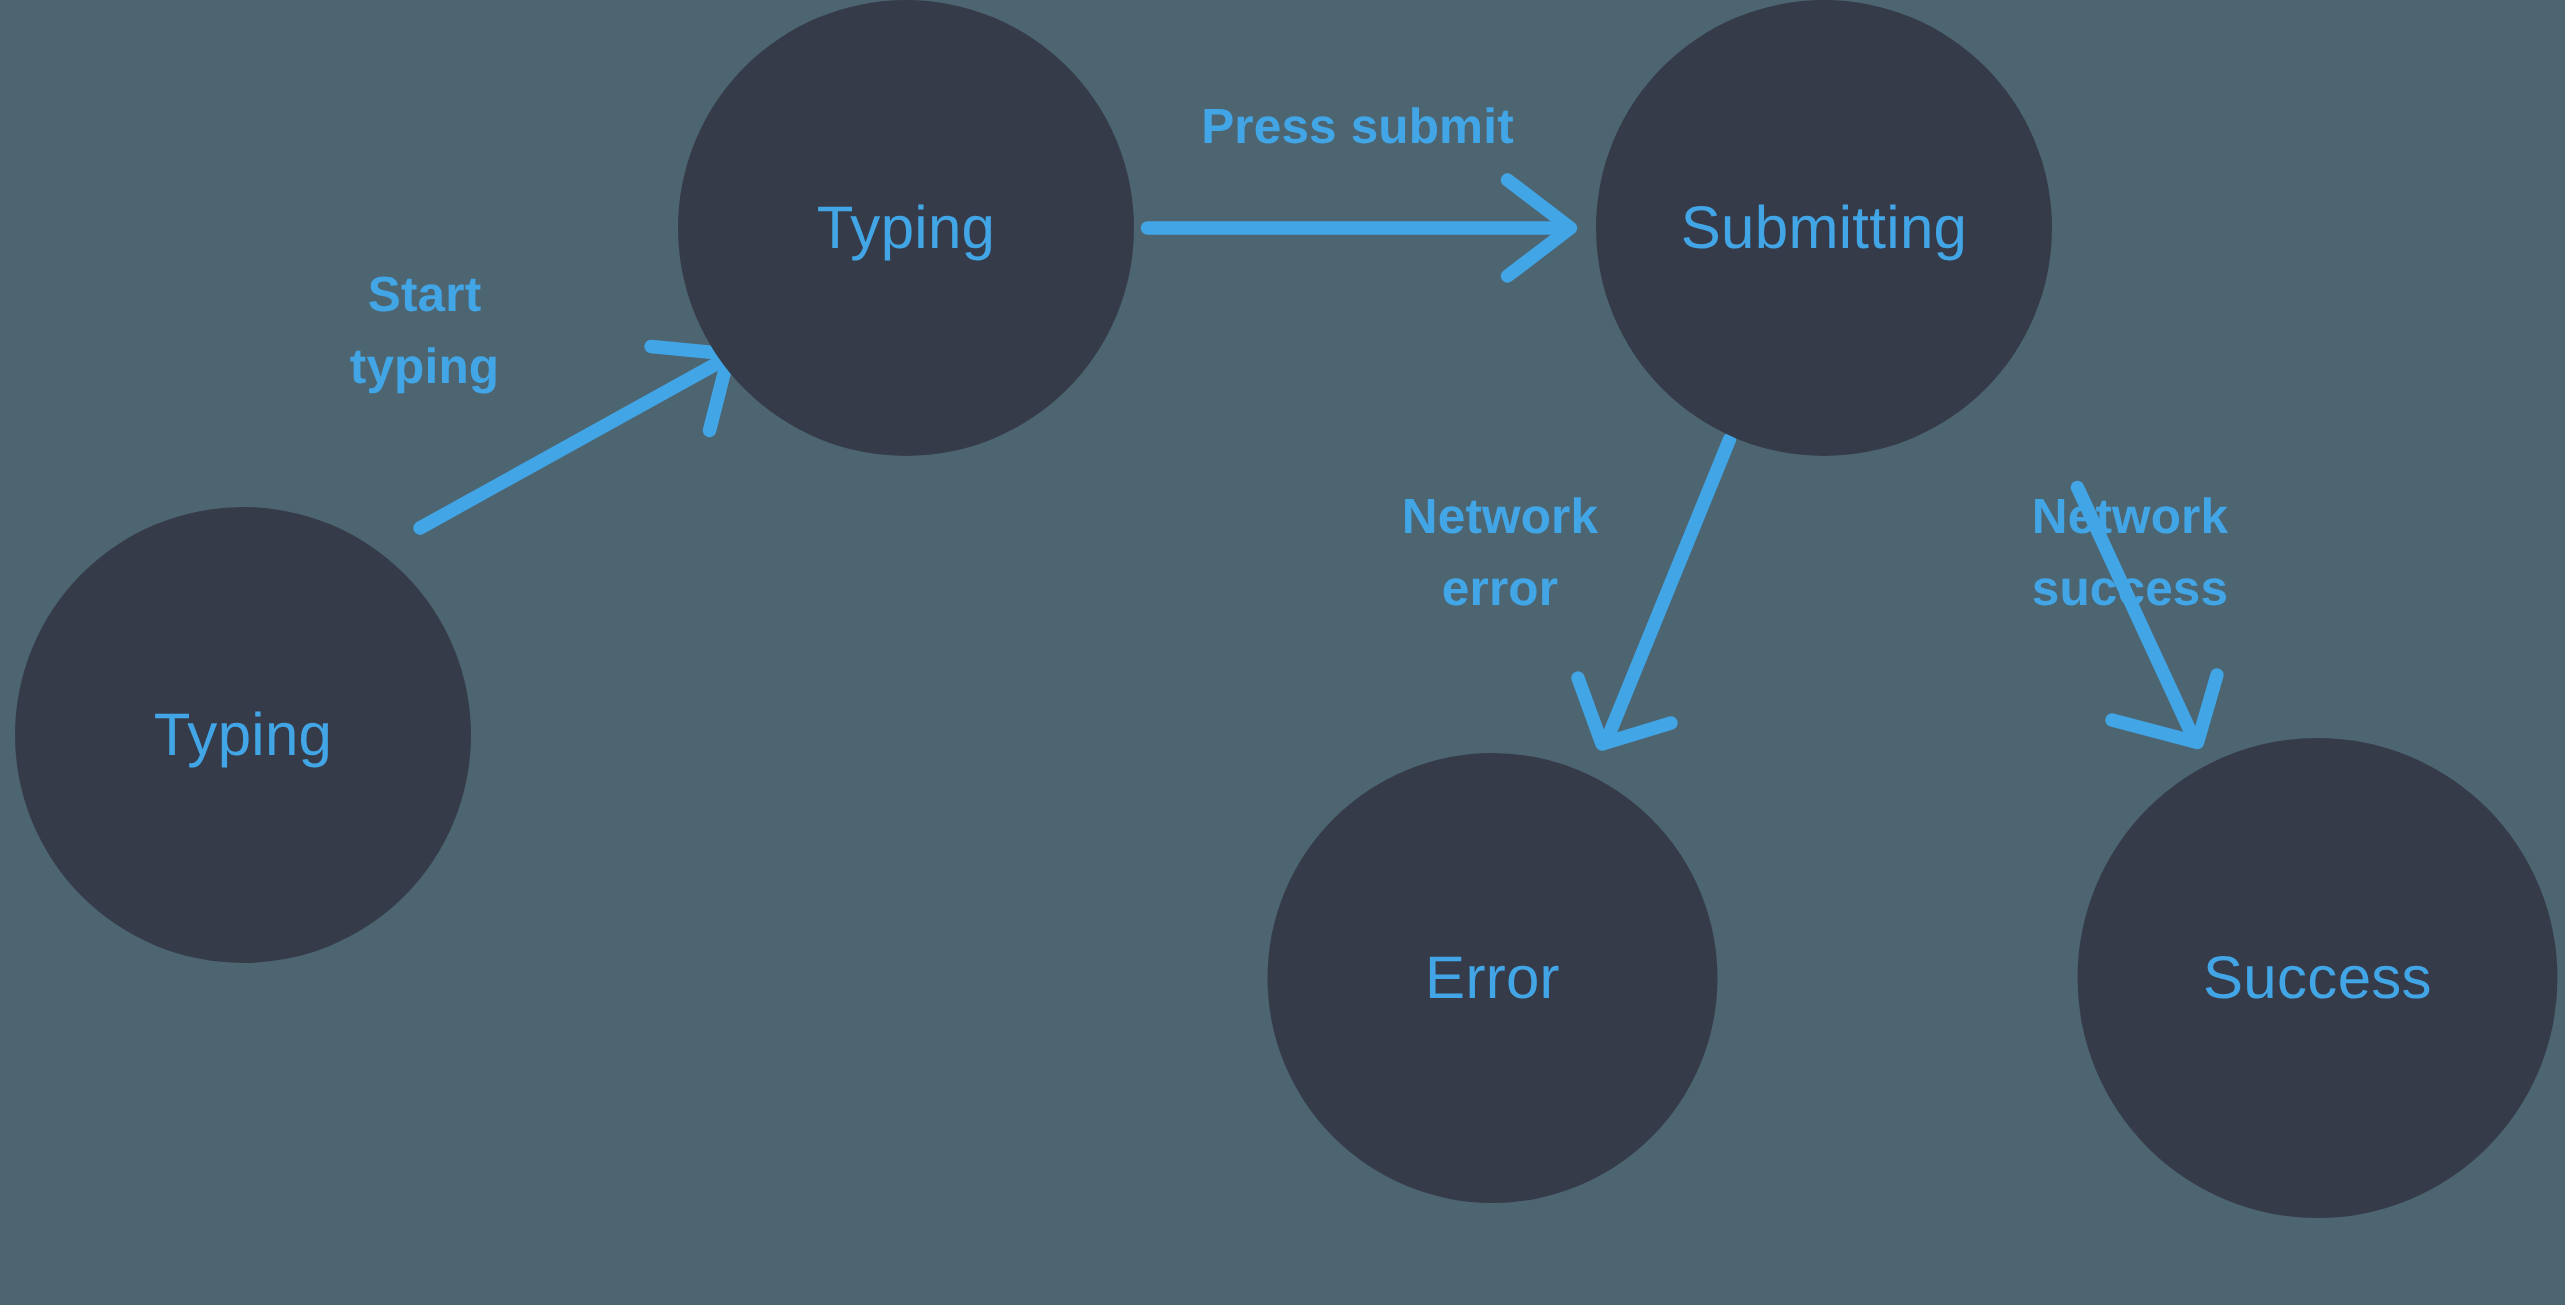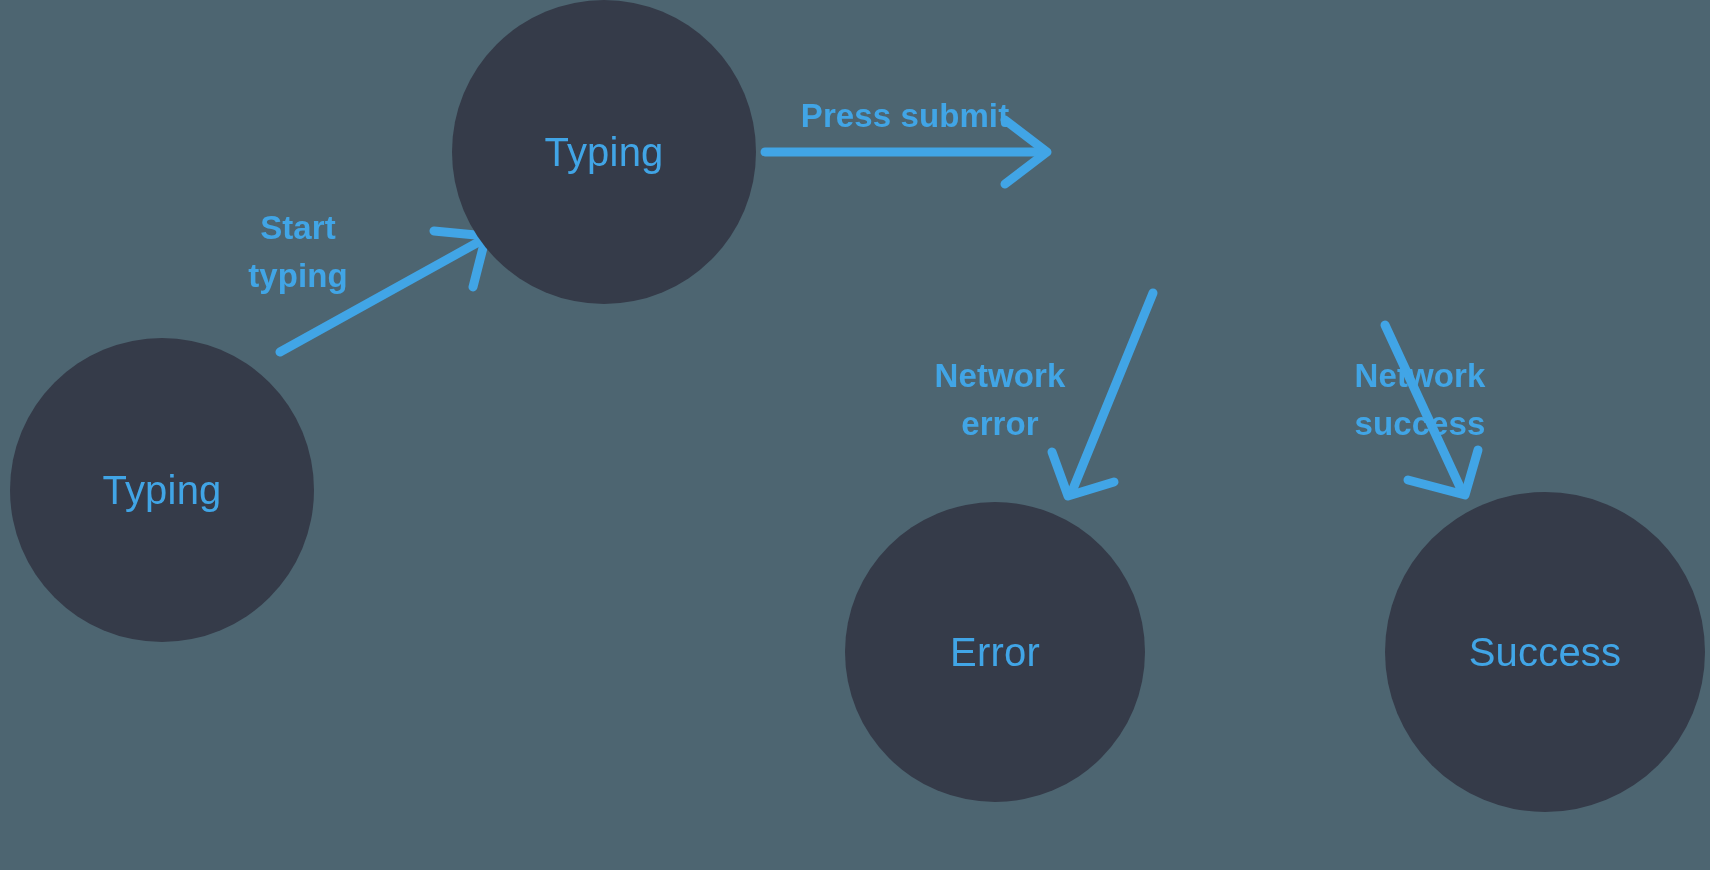--- a/index.html
+++ b/index.html
@@ -41,21 +41,20 @@
   }
   .edge-label {
     position: absolute;
     color: #41a5e6;
     font-size: 33px;
     font-weight: 700;
     line-height: 1.45;
     text-align: center;
     white-space: pre-line;
     letter-spacing: 0.1px;
-    margin-top: 32px;
   }
 </style>
 </head>
 <body>
 
 <div id="stage">
 
   <svg id="diagram-svg" viewBox="0 0 1710 870">
     <g fill="none" stroke="#41a5e6" stroke-width="9" stroke-linecap="round" stroke-linejoin="round">
 
@@ -83,30 +82,33 @@
   </svg>
 
   <div class="state-node" style="left:10px; top:338px; width:304px; height:304px;">
     <span class="state-label">Typing</span>
   </div>
 
   <div class="state-node" style="left:452px; top:0px; width:304px; height:304px; margin-top:0; top:0px;">
     <span class="state-label">Typing</span>
   </div>
 
+  <div class="state-node" style="left:1064px; top:0px; width:304px; height:304px;">
+    <span class="state-label">Submitting</span>
+  </div>
 
   <div class="state-node" style="left:845px; top:502px; width:300px; height:300px;">
     <span class="state-label">Error</span>
   </div>
 
   <div class="state-node" style="left:1385px; top:492px; width:320px; height:320px;">
     <span class="state-label">Success</span>
   </div>
 
-  <div class="edge-label" style="left:203px; top:172px; width:190px;">Start
+  <div class="edge-label" style="left:188px; top:172px; width:190px;">Start
 typing</div>
 
   <div class="edge-label" style="left:770px; top:60px; width:270px;">Press submit</div>
 
   <div class="edge-label" style="left:900px; top:320px; width:200px;">Network
 error</div>
 
   <div class="edge-label" style="left:1320px; top:320px; width:200px;">Network
 success</div>
 

